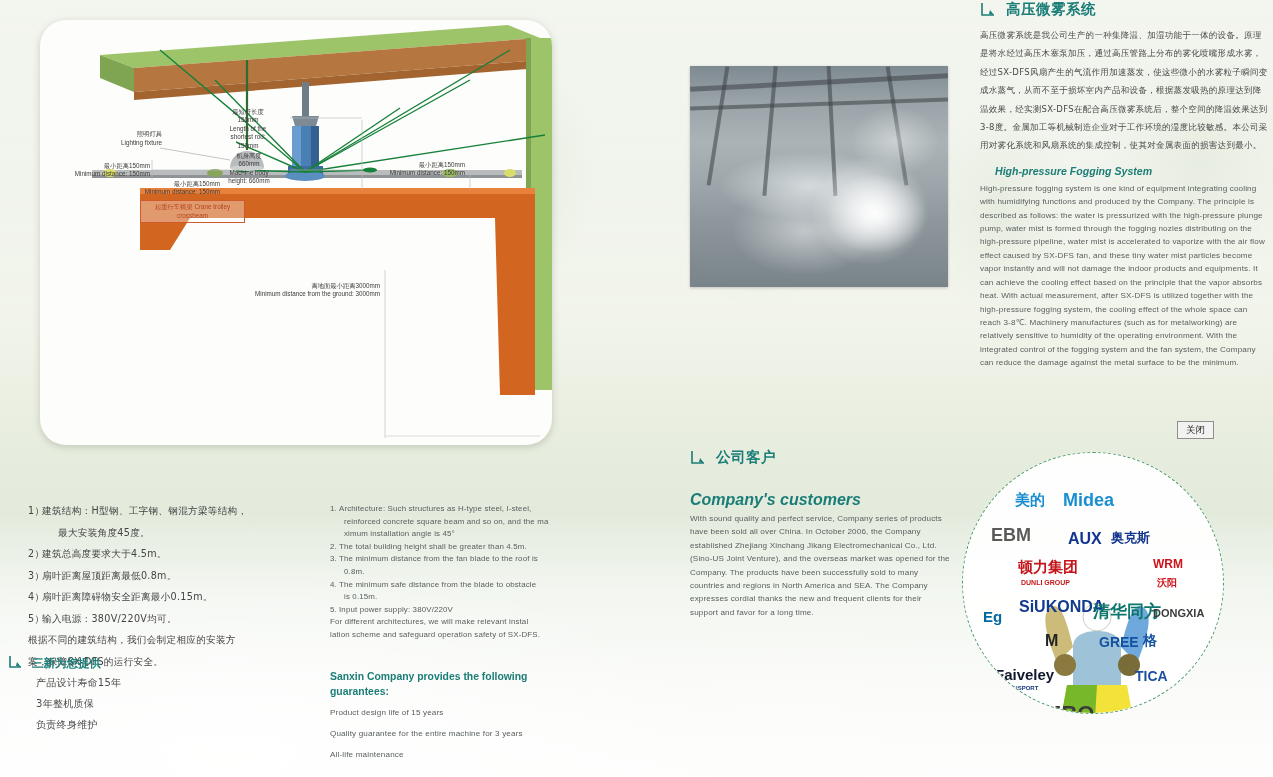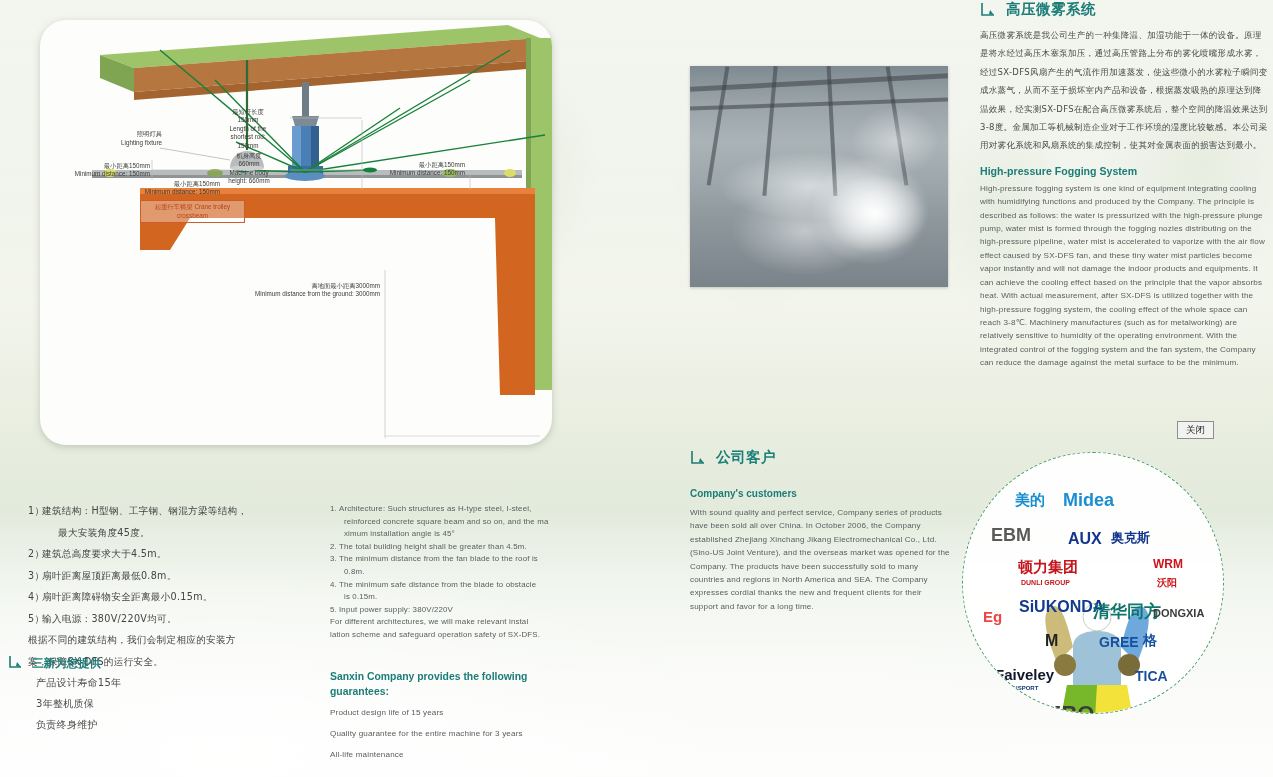--- a/index.html
+++ b/index.html
@@ -85,21 +85,21 @@
     font-family:"Liberation Sans","DejaVu Sans",sans-serif;
   }
   .cn-head-sm{
     color:#1b7d77; font-size:11.5px; font-weight:bold;
     font-family:"DejaVu Sans","Liberation Sans",sans-serif;
   }
 
   #right-col{ position:absolute; left:980px; top:0px; width:290px; }
   #right-col .sec-head{ margin-bottom:7px; }
   #right-col .cn{ font-size:8.5px; line-height:18.4px; }
-  #right-col .en-head{ margin:9px 0 4px; }
+  #right-col .en-head{ margin:9px 15px 4px;font-style:italic; }
 
   #specs-cn{ position:absolute; left:28px; top:500px; width:300px; }
   #specs-cn .cn{ font-size:9.6px; line-height:21.5px; color:#444; }
   #specs-cn .item{ text-indent:0; padding-left:14px; position:relative; }
   #specs-cn .item .num{ position:absolute; left:0; }
   #specs-cn .cont{ padding-left:30px; }
 
   #provides{ position:absolute; left:8px; top:654px; width:310px; }
   #provides .head{ display:flex; align-items:center; gap:6px; }
   #provides .cn{ font-size:10px; line-height:21px; padding-left:28px; color:#4b4b4b; }
@@ -109,21 +109,21 @@
   #specs-en .li{ padding-left:9px; position:relative; }
   #specs-en .li .n{ position:absolute; left:0; }
 
   #guarantee{ position:absolute; left:330px; top:670px; width:240px; }
   #guarantee .en-head{ font-size:10.4px; line-height:14.5px; }
   #guarantee .en{ margin-top:7px; line-height:14px; }
 
   #customers{ position:absolute; left:690px; top:448px; width:260px; }
   #customers .sec-head{ margin-bottom:9px; }
   #customers .cn{ font-size:8.5px; line-height:18.6px; }
-  #customers .en-head{ margin:20px 0 5px; font-size:10px; }
+  #customers .en-head{ margin:26px 0 5px; font-size:16px;font-style:italic; }
 
   
   #logo-circle{
     position:absolute; left:962px; top:452px; width:262px; height:262px;
     border-radius:50%; background:rgba(255,255,255,.93);
     border:1px dashed #4c9b6e;
     overflow:hidden;
   }
   #logo-circle .kid{ position:absolute; }
   .logo{
@@ -363,21 +363,21 @@
       <div class="logo" style="left: 100px; top: 38px; font-size: 18px; color: rgb(26, 142, 209);">Midea</div>
       <div class="logo" style="left: 28px; top: 73px; font-size: 18px; color: rgb(90, 90, 90);">EBM</div>
       <div class="logo" style="left: 105px; top: 78px; font-size: 16px; color: rgb(18, 54, 143);">AUX</div>
       <div class="logo logo-cn" style="left: 148px; top: 78px; font-size: 13px; color: rgb(18, 54, 143);">奥克斯</div>
       <div class="logo logo-cn" style="left: 55px; top: 107px; font-size: 15px; color: rgb(196, 22, 28);">顿力集团</div>
       <div class="logo" style="left: 58px; top: 126px; font-size: 7px; color: rgb(196, 22, 28);">DUNLI GROUP</div>
       <div class="logo" style="left: 190px; top: 105px; font-size: 12px; color: rgb(208, 19, 26); text-align: right;">WRM</div>
       <div class="logo logo-cn" style="left: 194px; top: 125px; font-size: 10px; color: rgb(208, 19, 26);">沃阳</div>
       <div class="logo" style="left: 56px; top: 146px; font-size: 16px; color: rgb(18, 58, 143);">SiUKONDA</div>
       <div class="logo logo-cn" style="left: 130px; top: 150px; font-size: 17px; color: #0f766e; text-align: center;">清华同方</div>
-      <div class="logo" style="left: 20px; top: 156px; font-size: 15px; color: #ef4444;">Eg</div>
+      <div class="logo" style="left: 20px; top: 156px; font-size: 15px; color: #0369a1;">Eg</div>
       <div class="logo" style="left: 190px; top: 155px; font-size: 11px; color: rgb(59, 59, 59);">DONGXIA</div>
       <div class="logo" style="left: 82px; top: 180px; font-size: 16px; color: rgb(34, 34, 34);">M</div>
       <div class="logo" style="left: 136px; top: 182px; font-size: 14px; color: rgb(20, 82, 160);">GREE</div>
       <div class="logo logo-cn" style="left: 180px; top: 180px; font-size: 14px; color: rgb(20, 82, 160);">格</div>
       <div class="logo" style="left: 32px; top: 214px; font-size: 15px; color: #0f172a;">Faiveley</div>
       <div class="logo" style="left: 38px; top: 232px; font-size: 6px; color: rgb(20, 56, 124);">TRANSPORT</div>
       <div class="logo" style="left: 172px; top: 216px; font-size: 14px; color: rgb(26, 79, 156);">TICA</div>
       <div class="logo" style="left: 52px; top: 250px; font-size: 22px; color: rgb(59, 59, 59);">ZYMBO</div>
       <div class="logo" style="left: 200px; top: 252px; font-size: 17px; color: rgb(207, 26, 26);">RIFA</div>
     </div>

